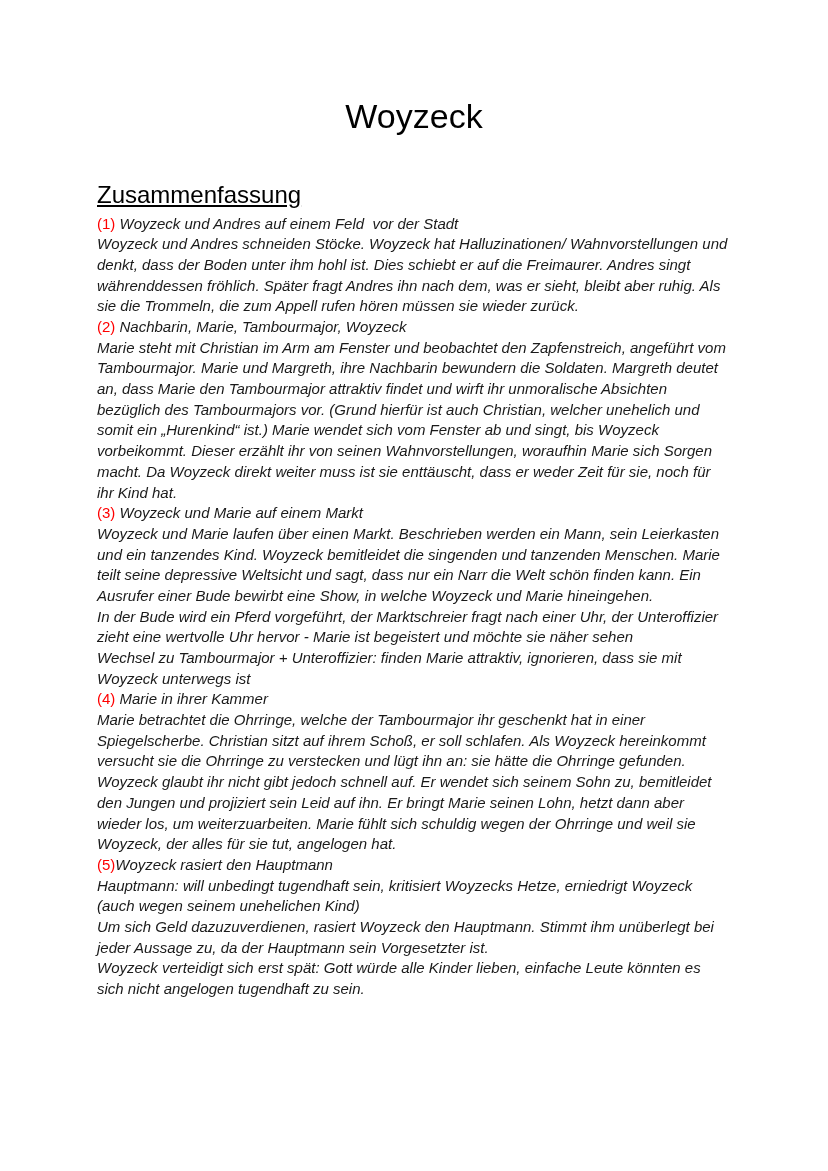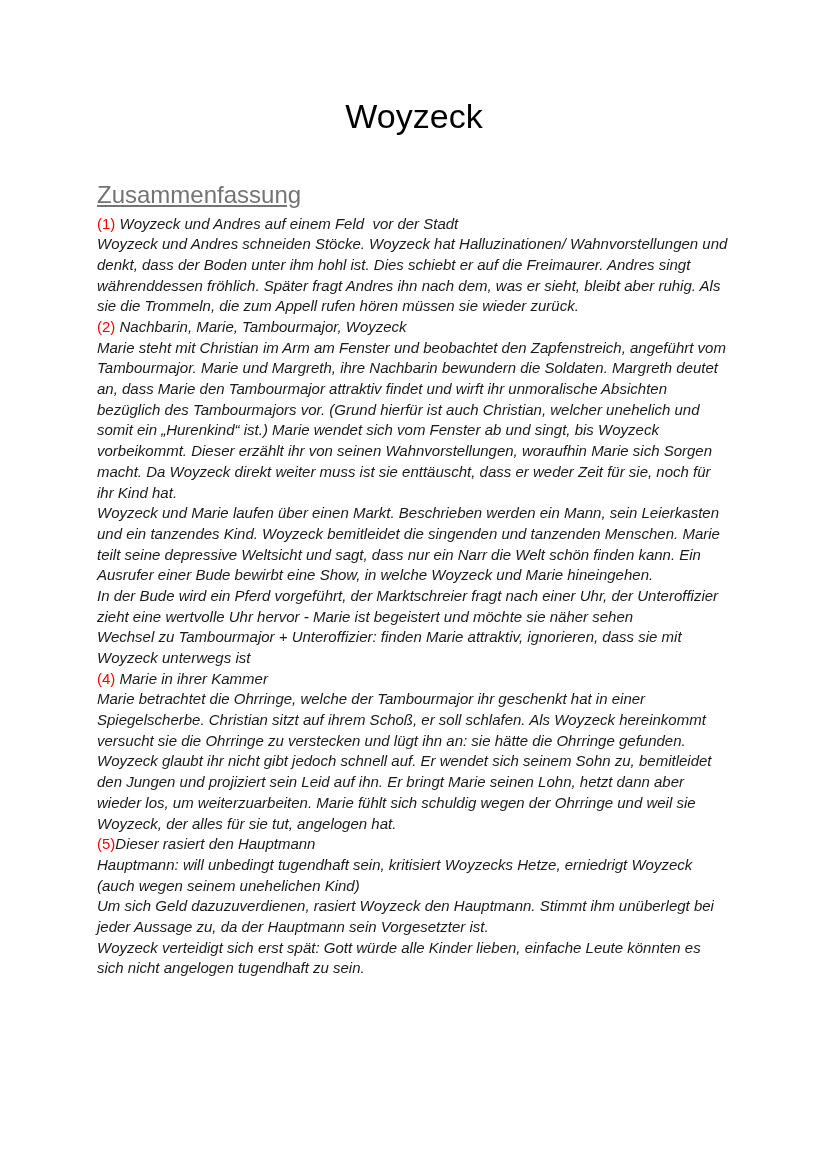--- a/index.html
+++ b/index.html
@@ -58,44 +58,45 @@
     color: #1a1a1a;
     white-space: pre-wrap;
     font-style: italic;
   }
 </style>
 </head>
 <body>
 
 <div class="page">
   <h1 class="doc-title">Woyzeck</h1>
-  <h2 class="summary-heading" style="color: #737373;">Zusammenfassung</h2>
+  <h2 class="summary-heading" style="color: #000000;">Zusammenfassung</h2>
   <div id="sections">
   <div class="section">
     <p class="section-line"><span class="num" style="color: rgb(255, 0, 0);">(1)</span><span class="sec-title"> Woyzeck und Andres auf einem Feld  vor der Stadt</span></p>
   <p class="body-par">Woyzeck und Andres schneiden Stöcke. Woyzeck hat Halluzinationen/ Wahnvorstellungen und denkt, dass der Boden unter ihm hohl ist. Dies schiebt er auf die Freimaurer. Andres singt währenddessen fröhlich. Später fragt Andres ihn nach dem, was er sieht, bleibt aber ruhig. Als sie die Trommeln, die zum Appell rufen hören müssen sie wieder zurück.</p>
       </div>
 
   <div class="section">
     <p class="section-line"><span class="num" style="color: rgb(255, 0, 0);">(2)</span><span class="sec-title"> Nachbarin, Marie, Tambourmajor, Woyzeck</span></p>
   <p class="body-par">Marie steht mit Christian im Arm am Fenster und beobachtet den Zapfenstreich, angeführt vom Tambourmajor. Marie und Margreth, ihre Nachbarin bewundern die Soldaten. Margreth deutet an, dass Marie den Tambourmajor attraktiv findet und wirft ihr unmoralische Absichten bezüglich des Tambourmajors vor. (Grund hierfür ist auch Christian, welcher unehelich und somit ein „Hurenkind“ ist.) Marie wendet sich vom Fenster ab und singt, bis Woyzeck vorbeikommt. Dieser erzählt ihr von seinen Wahnvorstellungen, woraufhin Marie sich Sorgen macht. Da Woyzeck direkt weiter muss ist sie enttäuscht, dass er weder Zeit für sie, noch für ihr Kind hat.</p>
       </div>
 
   <div class="section">
+    <p class="section-line"><span class="num" style="color: rgb(255, 0, 0);">(3)</span><span class="sec-title"> Woyzeck und Marie auf einem Markt</span></p>
   <p class="body-par">Woyzeck und Marie laufen über einen Markt. Beschrieben werden ein Mann, sein Leierkasten und ein tanzendes Kind. Woyzeck bemitleidet die singenden und tanzenden Menschen. Marie teilt seine depressive Weltsicht und sagt, dass nur ein Narr die Welt schön finden kann. Ein Ausrufer einer Bude bewirbt eine Show, in welche Woyzeck und Marie hineingehen.</p>
         <p class="body-par">In der Bude wird ein Pferd vorgeführt, der Marktschreier fragt nach einer Uhr, der Unteroffizier zieht eine wertvolle Uhr hervor - Marie ist begeistert und möchte sie näher sehen</p>
         <p class="body-par">Wechsel zu Tambourmajor + Unteroffizier: finden Marie attraktiv, ignorieren, dass sie mit Woyzeck unterwegs ist</p>
       </div>
 
   <div class="section">
     <p class="section-line"><span class="num" style="color: rgb(255, 0, 0);">(4)</span><span class="sec-title"> Marie in ihrer Kammer</span></p>
   <p class="body-par">Marie betrachtet die Ohrringe, welche der Tambourmajor ihr geschenkt hat in einer Spiegelscherbe. Christian sitzt auf ihrem Schoß, er soll schlafen. Als Woyzeck hereinkommt versucht sie die Ohrringe zu verstecken und lügt ihn an: sie hätte die Ohrringe gefunden. Woyzeck glaubt ihr nicht gibt jedoch schnell auf. Er wendet sich seinem Sohn zu, bemitleidet den Jungen und projiziert sein Leid auf ihn. Er bringt Marie seinen Lohn, hetzt dann aber wieder los, um weiterzuarbeiten. Marie fühlt sich schuldig wegen der Ohrringe und weil sie Woyzeck, der alles für sie tut, angelogen hat.</p>
       </div>
 
   <div class="section">
-    <p class="section-line"><span class="num" style="color: rgb(255, 0, 0);">(5)</span><span class="sec-title">Dieser rasiert den Hauptmann</span></p>
+    <p class="section-line"><span class="num" style="color: rgb(255, 0, 0);">(5)</span><span class="sec-title">Woyzeck rasiert den Hauptmann</span></p>
   <p class="body-par">Hauptmann: will unbedingt tugendhaft sein, kritisiert Woyzecks Hetze, erniedrigt Woyzeck (auch wegen seinem unehelichen Kind)</p>
         <p class="body-par">Um sich Geld dazuzuverdienen, rasiert Woyzeck den Hauptmann. Stimmt ihm unüberlegt bei jeder Aussage zu, da der Hauptmann sein Vorgesetzter ist.</p>
         <p class="body-par">Woyzeck verteidigt sich erst spät: Gott würde alle Kinder lieben, einfache Leute könnten es sich nicht angelogen tugendhaft zu sein.</p>
       </div>
 
 </div>
 </div>
 
 </body></html>

